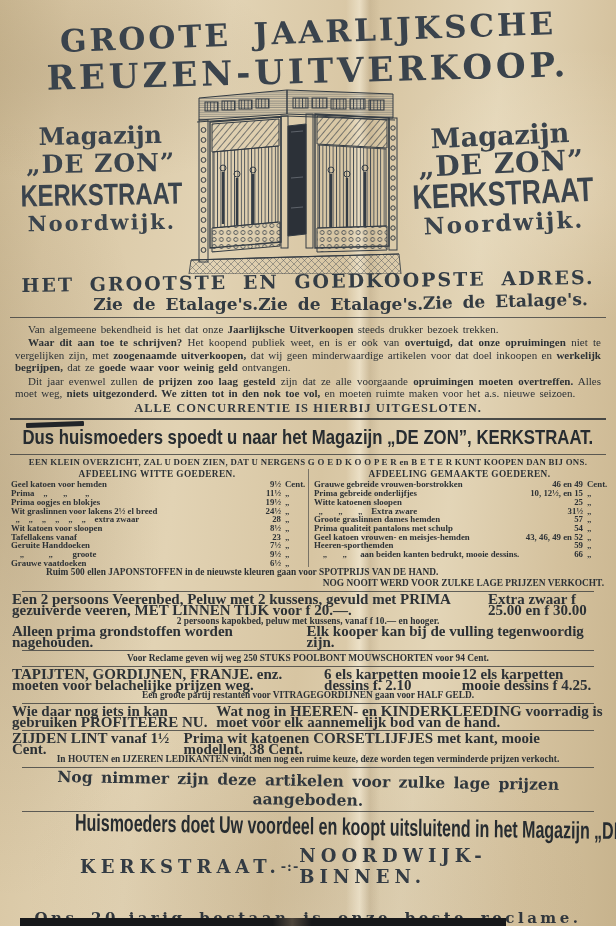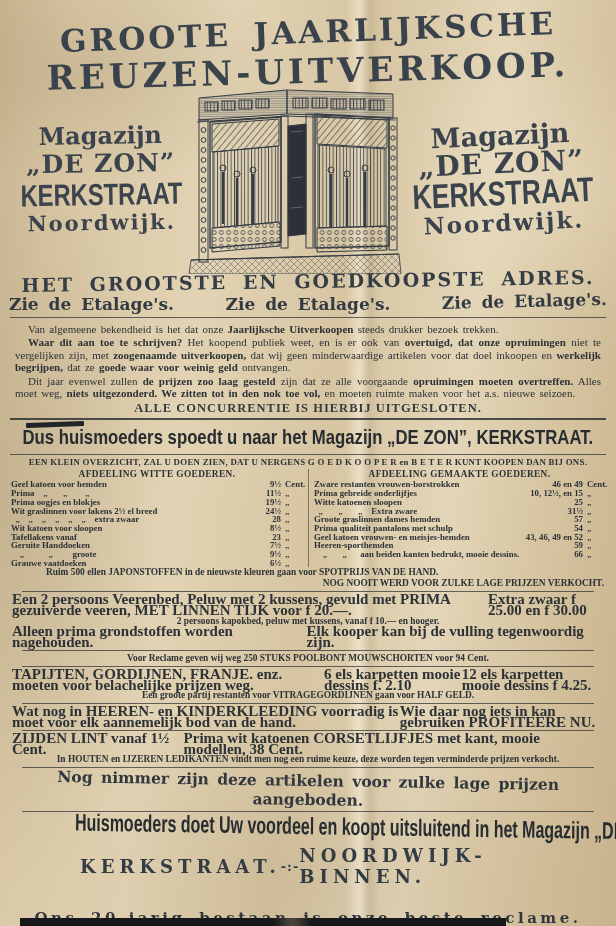--- a/index.html
+++ b/index.html
@@ -38,21 +38,21 @@
   .scol.left{width:170px;transform:rotate(-1deg)}
   .scol.right{width:196px;transform:rotate(-2.6deg)}
   .scol.right .mg{font-size:27px}
   .scol.right .nm{font-size:28px}
   .scol.right .st{font-size:28px}
   .scol.right .tw{font-size:23px}
   .shopart{width:216px;text-align:center}
 
   .adres{margin-top:4px;text-align:center;font-family:"DejaVu Serif",serif;font-weight:bold;
     font-size:19px;line-height:23px;letter-spacing:2px;word-spacing:7px;color:#343d45;transform:rotate(-0.8deg)}
-  .etalrow{display:flex;justify-content:space-between;padding:0 9px;margin-top:1px}
+  .etalrow{display:flex;justify-content:flex-end;padding:0 28px;margin-top:1px}
   .etal{font-family:"DejaVu Serif",serif;font-weight:bold;font-size:17px;line-height:21px;word-spacing:4px;color:#333b42}
   .etal.r3{transform:rotate(-1.4deg) translateY(-3px)}
 
   
   .intro{padding:2px 15px 0}
   .intro p{margin:1px 0;font-size:11px;line-height:12.4px;text-align:justify;text-indent:13px;word-spacing:1.5px}
   .slogan{margin-top:2px;text-align:center;font-weight:bold;font-size:12.5px;line-height:15px;letter-spacing:1px;color:#333a41}
 
   
   .bannerwrap{position:relative;text-align:center;padding:5px 0 4px}
@@ -318,21 +318,21 @@
             <span class="pprice">6½</span>
             <span class="punit">„</span>
           </div>
         </div>
     </div>
     <div class="pcol">
       <div class="ptitle">AFDEELING GEMAAKTE GOEDEREN.</div>
       <div>
 
           <div class="prow">
-            <span class="pitem">Zware restanten vrouwen-borstrokken</span>
+            <span class="pitem">Grauwe gebreide vrouwen-borstrokken</span>
             <span class="pfill"></span>
             <span class="pprice">46 en 49</span>
             <span class="punit">Cent.</span>
           </div>
 
           <div class="prow">
             <span class="pitem">Prima gebreide onderlijfjes</span>
             <span class="pfill"></span>
             <span class="pprice">10, 12½, en 15</span>
             <span class="punit">„</span>
@@ -407,22 +407,22 @@
     <div class="nline ncenter">Voor Reclame geven wij weg 250 STUKS POOLBONT MOUWSCHORTEN voor 94 Cent.</div>
     <hr class="rl">
     <div class="nflex">
       <span>TAPIJTEN, GORDIJNEN, FRANJE. enz. moeten voor belachelijke prijzen weg.</span>
       <span>6 els karpetten mooie dessins f. 2.10</span>
       <span>12 els karpetten mooie dessins f 4.25.</span>
     </div>
     <div class="nline ncenter">Een groote partij restanten voor VITRAGEGORDIJNEN gaan voor HALF GELD.</div>
     <hr class="rl">
     <div class="nflex">
+      <span>Wie daar nog iets in kan gebruiken PROFITEERE NU.</span>
       <span>Wat nog in HEEREN- en KINDERKLEEDING voorradig is moet voor elk aannemelijk bod van de hand.</span>
-      <span>Wie daar nog iets in kan gebruiken PROFITEERE NU.</span>
     </div>
     <hr class="rl">
     <div class="nflex">
       <span>ZIJDEN LINT vanaf 1½ Cent.</span>
       <span>Prima wit katoenen CORSETLIJFJES met kant, mooie modellen, 38 Cent.</span>
     </div>
     <div class="nline ncenter">In HOUTEN en IJZEREN LEDIKANTEN vindt men nog een ruime keuze, deze worden tegen verminderde prijzen verkocht.</div>
     <hr class="rl">
     <div class="nimmer">Nog nimmer zijn deze artikelen voor zulke lage prijzen aangeboden.</div>
     <hr class="rl">

